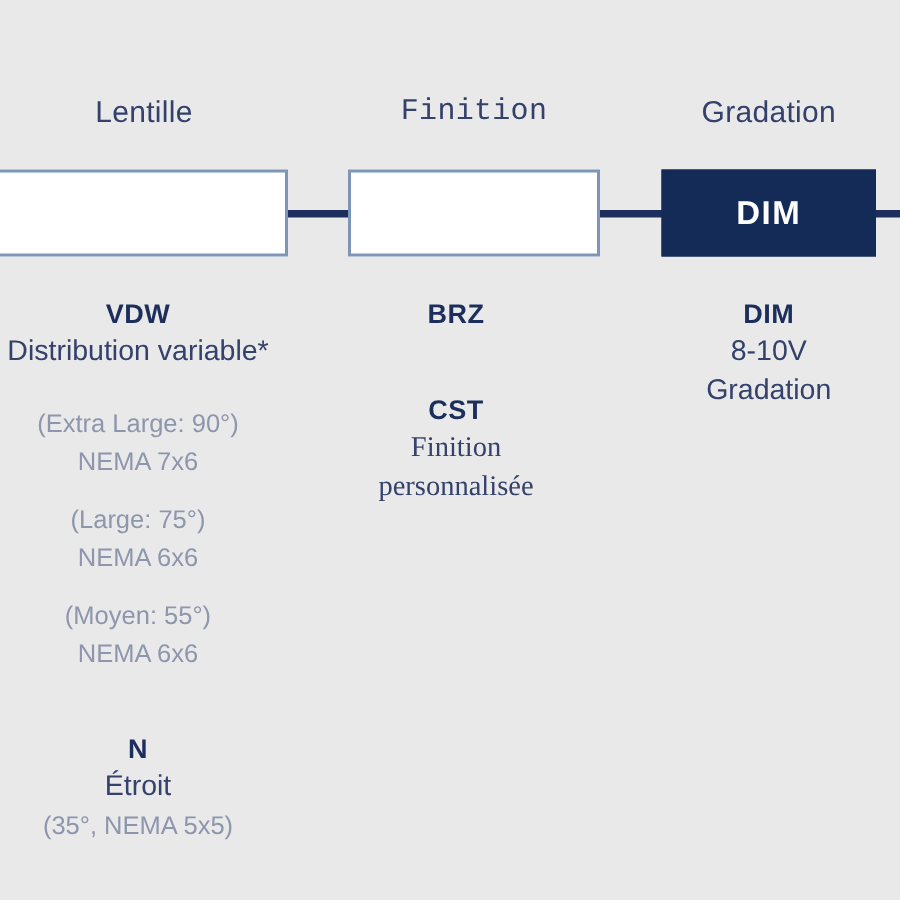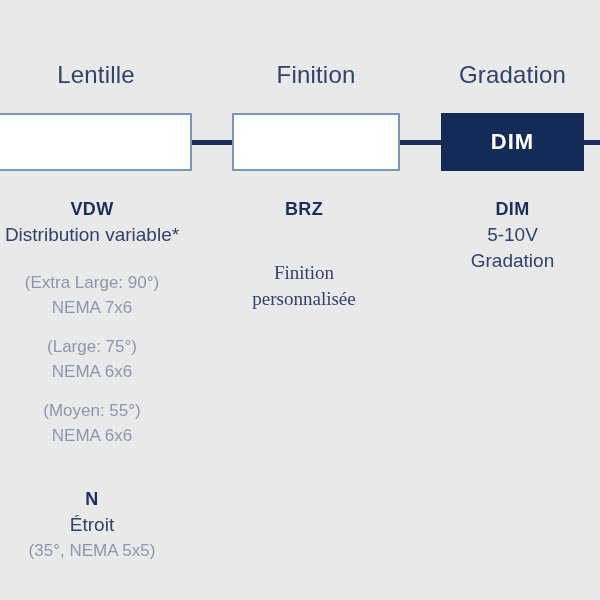--- a/index.html
+++ b/index.html
@@ -19,30 +19,30 @@
     position: relative;
     width: 600px;
     height: 600px;
     background: #e9e9e9;
   }
 
   
   .col-header {
     position: absolute;
     top: 60px;
-    font-size: 24px;
+    font-size: 20px;
     font-weight: 400;
     color: #33416b;
     letter-spacing: 0.2px;
     text-align: center;
     white-space: nowrap;
     line-height: 30px;
   }
   .col-header.lens      { left: 0px;   width: 192px; }
-  .col-header.finish    { left: 232px; width: 168px; }
+  .col-header.finish    { left: 232px; width: 168px; font-family: Liberation Mono, monospace; }
   .col-header.dimming   { left: 441px; width: 143px; }
 
   
   .connector {
     position: absolute;
     left: 0;
     width: 600px;
     top: 140px;
     height: 5px;
     background: #1c2f5c;
@@ -160,28 +160,29 @@
 
   <div class="options-col finish">
 
     <div class="opt-group">
       <div class="opt-code">BRZ</div>
     </div>
 
     <div class="spacer-lg"></div>
 
     <div class="opt-group">
+      <div class="opt-code">CST</div>
       <div class="opt-name wrap">Finition personnalisée</div>
     </div>
 
   </div>
 
   <div class="options-col dimming">
 
     <div class="opt-group">
       <div class="opt-code">DIM</div>
-      <div class="opt-name">5-10V</div>
+      <div class="opt-name">8-10V</div>
       <div class="opt-name">Gradation</div>
     </div>
 
   </div>
 
 </div>
 
 </body></html>

